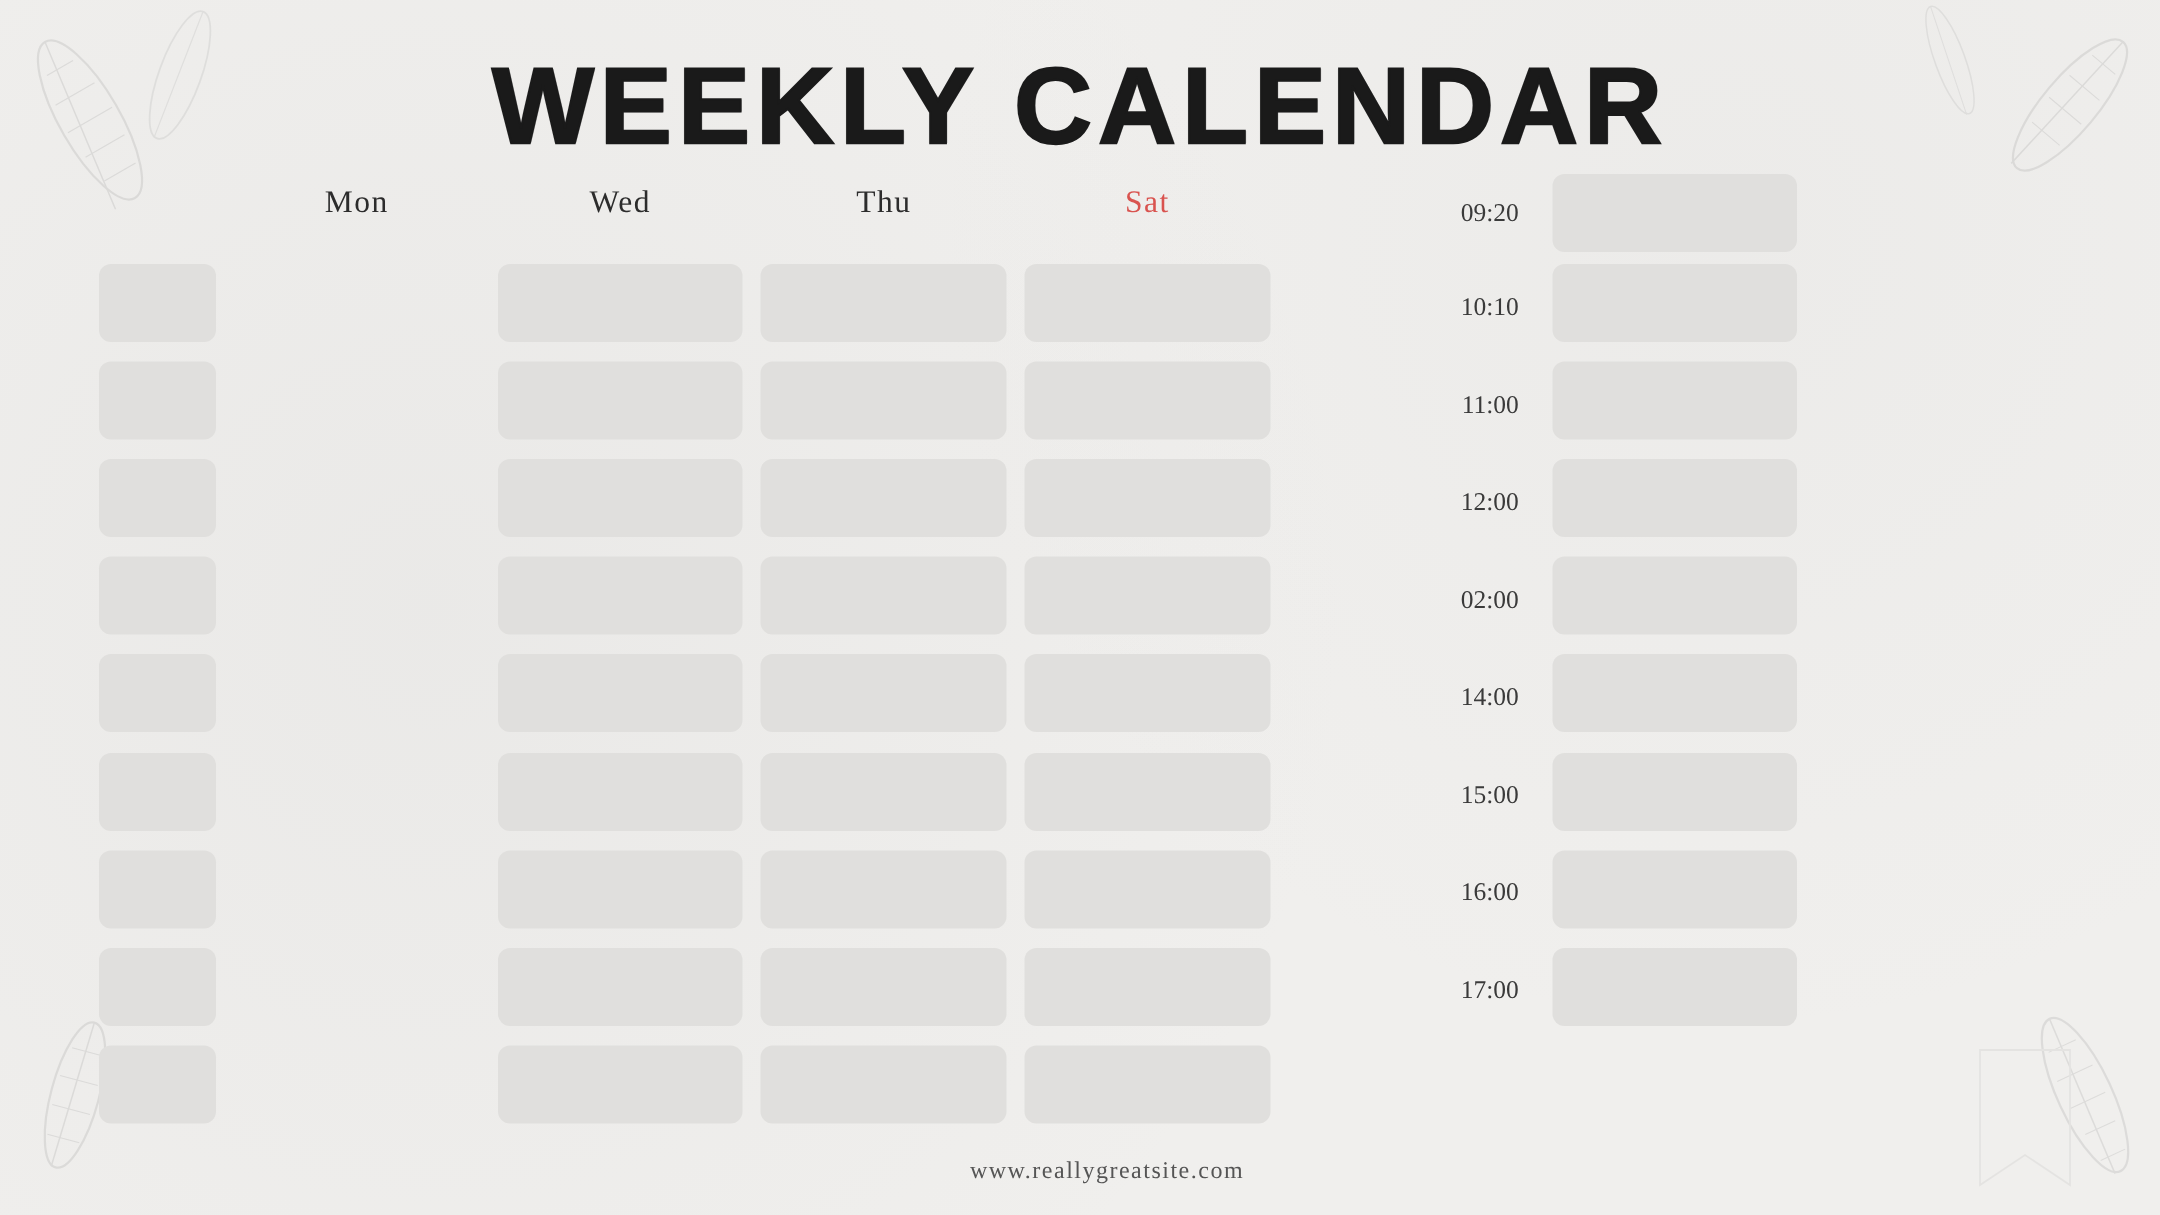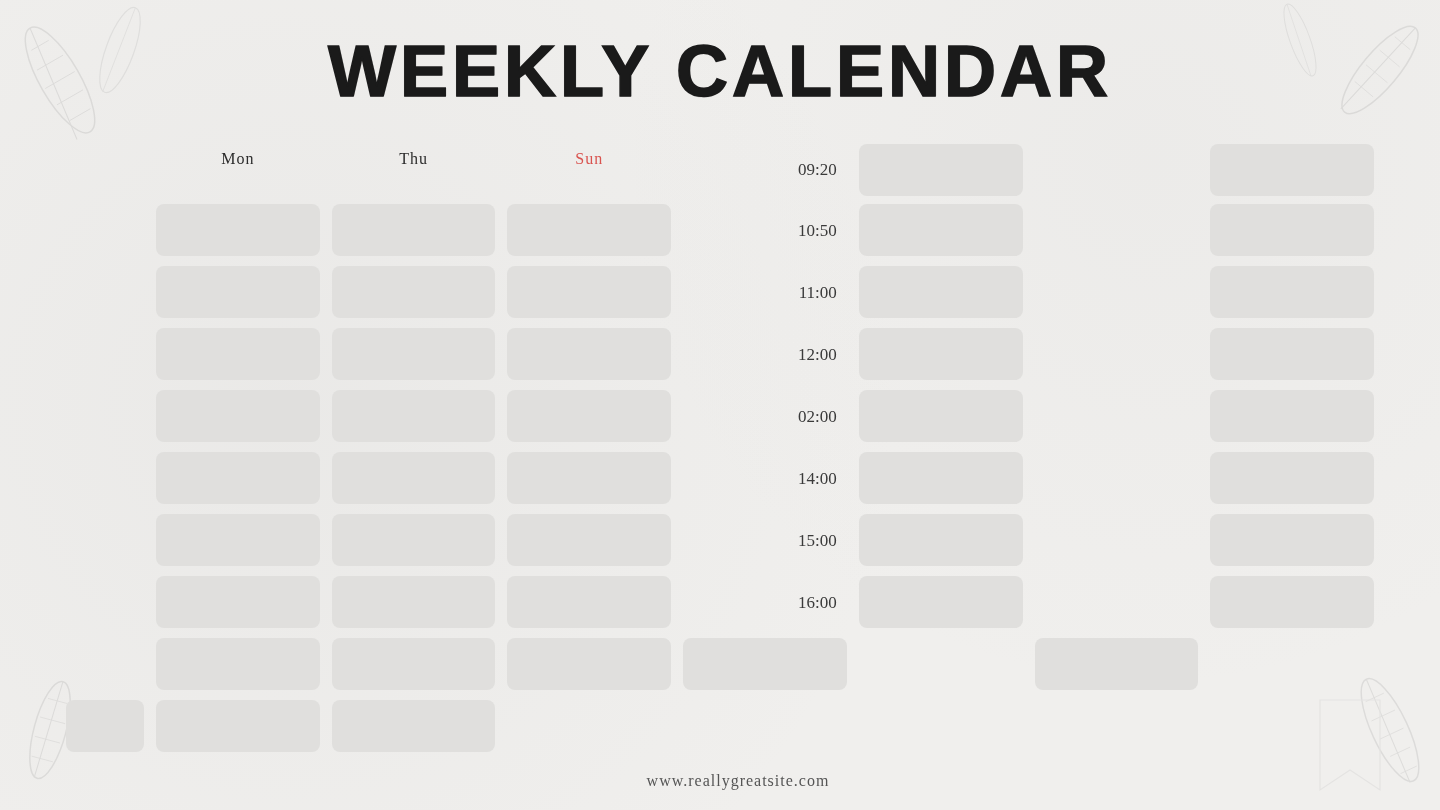--- a/index.html
+++ b/index.html
@@ -29,21 +29,20 @@
       padding: 30px 60px 20px 60px;
       position: relative;
       z-index: 1;
     }
 
     .page-title {
       font-size: 72px;
       font-weight: 900;
       color: #1a1a1a;
       text-align: center;
-      margin-bottom: 28px;
       letter-spacing: 4px;
       font-family: 'Arial Black', 'Impact', sans-serif;
       
       text-shadow: 
         1px 0px 0px rgba(0,0,0,0.3),
         0px 1px 0px rgba(0,0,0,0.2),
         -1px 0px 0px rgba(0,0,0,0.1);
       -webkit-text-stroke: 1.5px #1a1a1a;
     }
 
@@ -55,21 +54,21 @@
       gap: 0;
       flex: 1;
     }
 
     .corner-cell {
       
     }
 
     .day-header {
       text-align: center;
-      font-size: 16px;
+      font-size: 21px;
       font-weight: 500;
       color: #2c2c2c;
       padding: 10px 0 18px 0;
       font-family: 'Georgia', serif;
       letter-spacing: 1px;
     }
 
     .day-header.weekend {
       color: #d9534f;
     }
@@ -164,22 +163,23 @@
   <path d="M80,120 L80,210 L110,190 L140,210 L140,120 Z" fill="none" stroke="#bbb" stroke-width="1.2"></path>
 </svg>
 
 <div class="page-container">
   <h1 class="page-title">WEEKLY CALENDAR</h1>
 
   <div class="calendar-grid" id="calendar-grid">
 
   <div class="corner-cell"></div>
       <div class="day-header">Mon</div>
+      <div class="day-header">Wed</div>
       <div class="day-header">Thu</div>
-      <div class="day-header weekend">Sun</div>
+      <div class="day-header weekend">Sat</div>
       <div class="time-label">09:20</div>
       <div class="time-slot">
         <div class="time-slot-inner"></div>
       </div>
       <div class="time-slot empty">
         <div class="time-slot-inner"></div>
       </div>
       <div class="time-slot">
         <div class="time-slot-inner"></div>
       </div>
@@ -188,21 +188,21 @@
       </div>
       <div class="time-slot">
         <div class="time-slot-inner"></div>
       </div>
       <div class="time-slot">
         <div class="time-slot-inner"></div>
       </div>
       <div class="time-slot">
         <div class="time-slot-inner"></div>
       </div>
-      <div class="time-label">10:50</div>
+      <div class="time-label">10:10</div>
       <div class="time-slot">
         <div class="time-slot-inner"></div>
       </div>
       <div class="time-slot empty">
         <div class="time-slot-inner"></div>
       </div>
       <div class="time-slot">
         <div class="time-slot-inner"></div>
       </div>
       <div class="time-slot empty">
@@ -342,20 +342,21 @@
       </div>
       <div class="time-slot">
         <div class="time-slot-inner"></div>
       </div>
       <div class="time-slot">
         <div class="time-slot-inner"></div>
       </div>
       <div class="time-slot">
         <div class="time-slot-inner"></div>
       </div>
+      <div class="time-label">17:00</div>
       <div class="time-slot">
         <div class="time-slot-inner"></div>
       </div>
       <div class="time-slot empty">
         <div class="time-slot-inner"></div>
       </div>
       <div class="time-slot">
         <div class="time-slot-inner"></div>
       </div>
       <div class="time-slot empty">

